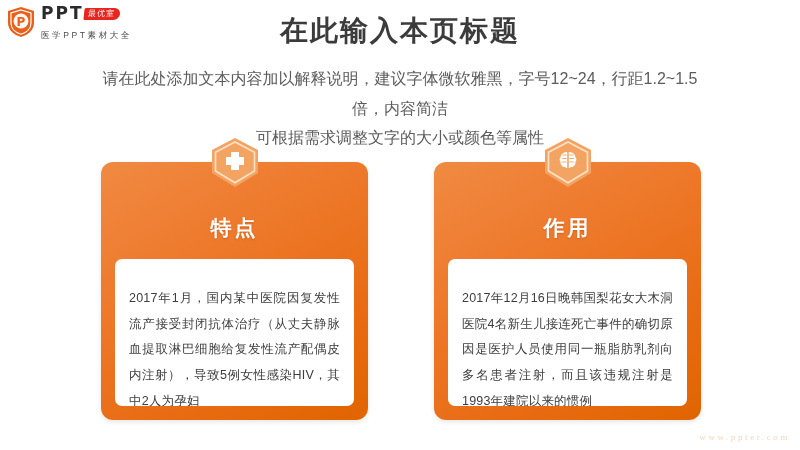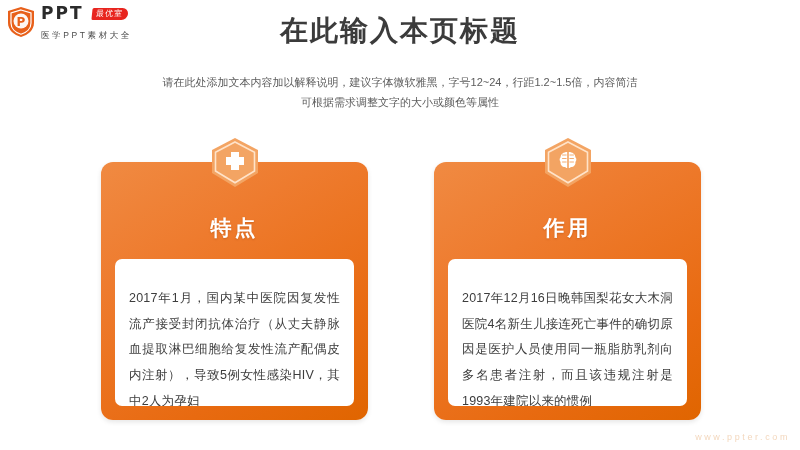--- a/index.html
+++ b/index.html
@@ -32,21 +32,21 @@
   }
   .logo-text-wrap {
     display: flex;
     flex-direction: column;
     justify-content: center;
     line-height: 1;
   }
   .logo-row1 {
     display: flex;
     align-items: center;
-    gap: 8px;
+    gap: 0;
   }
   .logo-ppt {
     font-size: 17px;
     font-weight: bold;
     color: #2b2b2b;
     letter-spacing: 2px;
     font-family: "DejaVu Sans", sans-serif;
   }
   .logo-badge {
     background: #e8251f;
@@ -78,24 +78,23 @@
     color: #3b3b3b;
     letter-spacing: 2px;
     line-height: 1.2;
   }
   .subtitle {
     position: absolute;
     top: 64px;
     left: 100px;
     width: 600px;
     text-align: center;
-    font-size: 11px;
+    font-size: 16px;
     color: #5c5c5c;
     line-height: 1.85;
-    margin-top: 8px;
   }
 
   
   .cards {
     position: absolute;
     top: 133px;
     left: 0;
     width: 800px;
     height: 300px;
   }
@@ -157,21 +156,21 @@
   }
 
   
   .watermark {
     position: absolute;
     right: 10px;
     bottom: 8px;
     font-size: 9px;
     color: #f3d7bd;
     letter-spacing: 2.6px;
-    font-family: Liberation Sans, sans-serif;
+    font-family: Liberation Serif, serif;
   }
 </style>
 </head>
 <body>
 
 <div class="logo">
   <div class="logo-shield">
     <svg width="30" height="32" viewBox="0 0 30 32">
       <path d="M15 1 L28 5 L28 17 C28 24 22 29 15 31 C8 29 2 24 2 17 L2 5 Z" fill="#e8601a"></path>
       <path d="M15 4 L25 7 L25 17 C25 22.5 20.5 26.6 15 28.3 C9.5 26.6 5 22.5 5 17 L5 7 Z" fill="none" stroke="#ffffff" stroke-width="1.2"></path>

